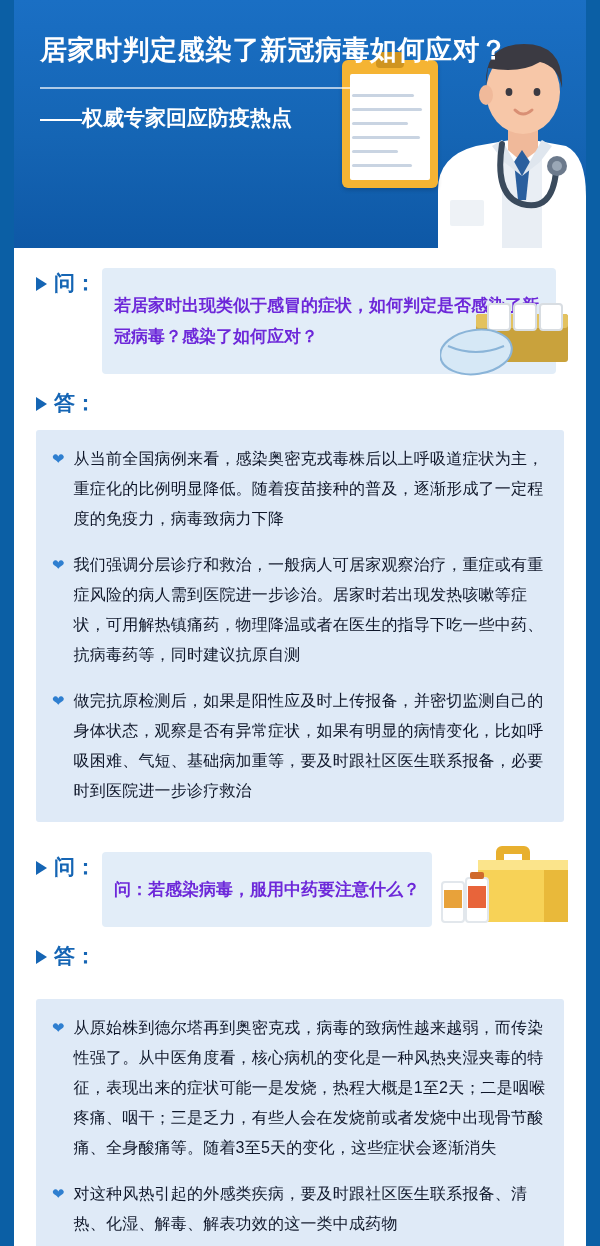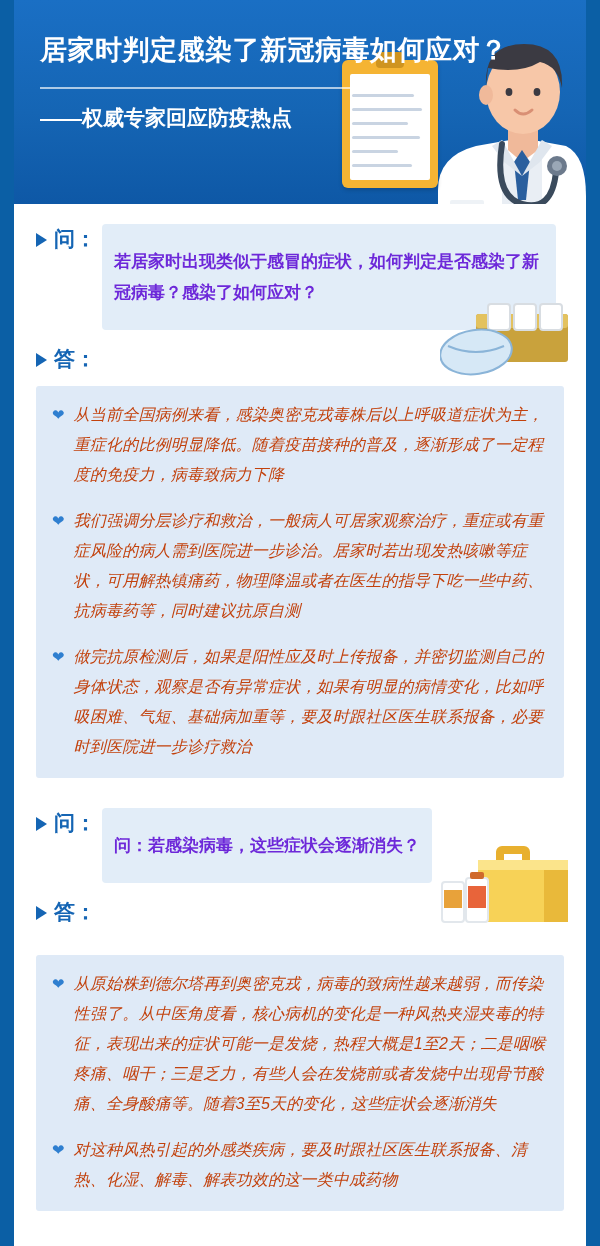--- a/index.html
+++ b/index.html
@@ -18,21 +18,21 @@
     width: 600px;
     height: 1246px;
     background: #ffffff;
     box-sizing: border-box;
     border-left: 14px solid #0b5fa5;
     border-right: 14px solid #0b5fa5;
   }
   
   .header {
     position: relative;
-    height: 204px;
+    height: 248px;
     background: linear-gradient(180deg, #1a6fc4 0%, #1565b4 55%, #0e58a6 100%);
     overflow: hidden;
   }
   .header-inner {
     position: relative;
     padding: 30px 0 0 26px;
     width: 360px;
     z-index: 3;
   }
   .title-line {
@@ -158,25 +158,24 @@
   }
   .answer:last-child { margin-bottom: 0; }
   .heart {
     color: #2f7fd0;
     font-size: 15px;
     line-height: 30px;
     margin-right: 9px;
     flex: 0 0 auto;
   }
   .atext {
-    color: #c2410c;
+    color: #0f172a;
     font-size: 16px;
     line-height: 30px;
     letter-spacing: .2px;
-    font-style: italic;
   }
   .divider-space { height: 10px; }
   
   .mask-art {
     position: absolute;
     right: 16px;
     top: 300px;
     width: 130px;
     height: 78px;
     z-index: 4;
@@ -329,21 +328,21 @@
         </div>
       </div>
     </div>
 
     <div class="divider-space"></div>
 
     <div class="qa-block">
       <div class="row-q">
         <div class="tri"></div>
         <div class="label">问：</div>
-        <div class="qbox narrow">问：若感染病毒，这些症状会逐渐消失？</div>
+        <div class="qbox narrow">问：若感染病毒，服用中药要注意什么？</div>
       </div>
       <div class="row-a">
         <div class="tri"></div>
         <div class="label">答：</div>
       </div>
       <div class="answers" style="margin-top:28px;">
         <div class="answer">
           <div class="heart">❤</div>
           <div class="atext">从原始株到德尔塔再到奥密克戎，病毒的致病性越来越弱，而传染性强了。从中医角度看，核心病机的变化是一种风热夹湿夹毒的特征，表现出来的症状可能一是发烧，热程大概是1至2天；二是咽喉疼痛、咽干；三是乏力，有些人会在发烧前或者发烧中出现骨节酸痛、全身酸痛等。随着3至5天的变化，这些症状会逐渐消失</div>
         </div>

